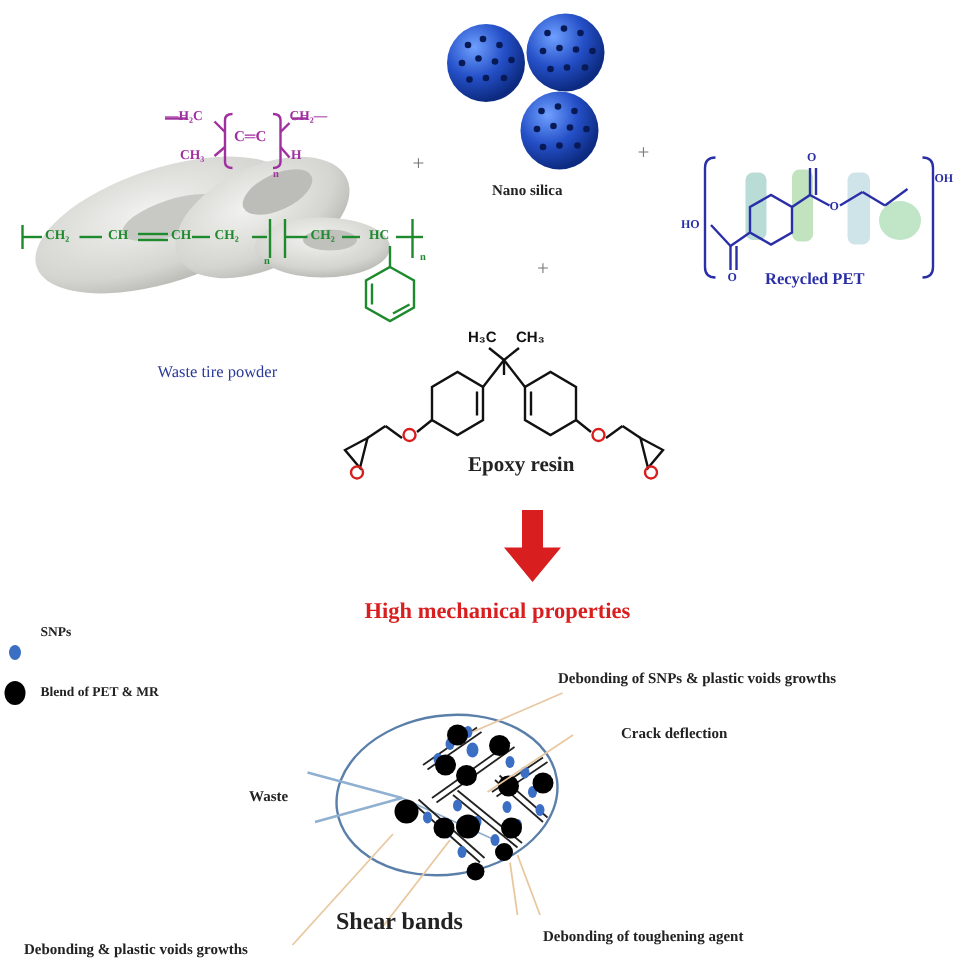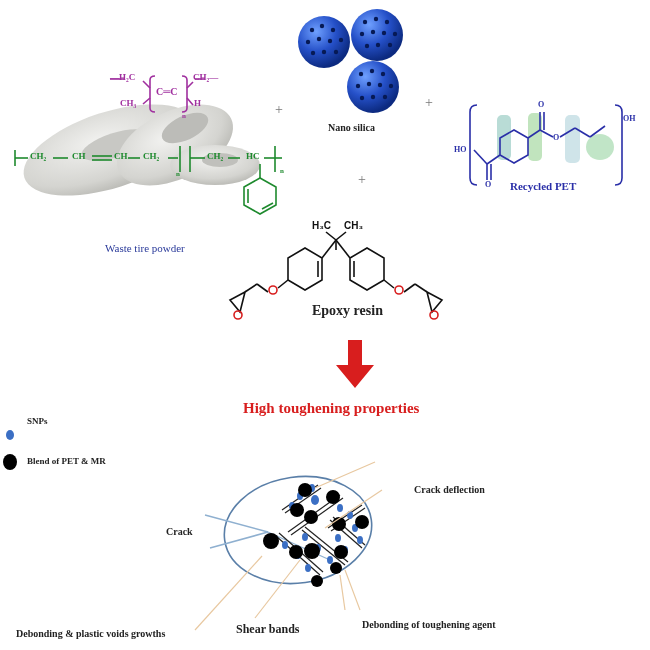--- a/index.html
+++ b/index.html
@@ -254,23 +254,24 @@
   <span class="lbl" style="left:623px;top:114px;font-size:8px;color:#2a2fa8;text-align:center;">OH</span>
   <span class="lbl" style="left:485px;top:180px;font-size:8px;color:#2a2fa8;">O</span>
   <span class="lbl" style="left:538px;top:100px;font-size:8px;color:#2a2fa8;">O</span>
   <span class="lbl" style="left:553px;top:133px;font-size:8px;color:#2a2fa8;">O</span>
   <span class="lbl" style="left:510px;top:180px;font-size:11px;color:#2a2fa8;">Recycled PET</span>
 
   <span class="lbl" style="left:312px;top:220px;font-family:'Liberation Sans',sans-serif;font-size:10px;color:#111;">H₃C</span>
   <span class="lbl" style="left:344px;top:220px;font-family:'Liberation Sans',sans-serif;font-size:10px;color:#111;">CH₃</span>
   <span class="lbl" style="left:312px;top:303px;font-size:14px;color:#222;">Epoxy resin</span>
 
-  <span class="lbl" style="left:243px;top:400px;font-size:15px;color:#d81e1e;">High toughening properties</span>
+  <span class="lbl" style="left:243px;top:400px;font-size:15px;color:#d81e1e;">High mechanical properties</span>
 
   <span class="lbl" style="left:27px;top:416px;font-size:9px;color:#222;">SNPs</span>
   <span class="lbl" style="left:27px;top:456px;font-size:9px;color:#222;">Blend of PET &amp; MR</span>
 
+  <span class="lbl" style="left:372px;top:447px;font-size:10px;color:#222;">Debonding of SNPs &amp; plastic voids growths</span>
   <span class="lbl" style="left:380px;top:484px;font-size:10px;color:#222;padding-left:34px;">Crack deflection</span>
-  <span class="lbl" style="left:166px;top:526px;font-size:10px;color:#222;">Crack</span>
-  <span class="lbl" style="left:236px;top:606px;font-size:12px;color:#222;margin-top:16px;">Shear bands</span>
+  <span class="lbl" style="left:166px;top:526px;font-size:10px;color:#222;">Waste</span>
+  <span class="lbl" style="left:224px;top:606px;font-size:16px;color:#222;">Shear bands</span>
   <span class="lbl" style="left:326px;top:619px;font-size:10px;color:#222;margin-left:36px;">Debonding of toughening agent</span>
   <span class="lbl" style="left:16px;top:628px;font-size:10px;color:#222;">Debonding &amp; plastic voids growths</span>
 </div>
 
 </body></html>

